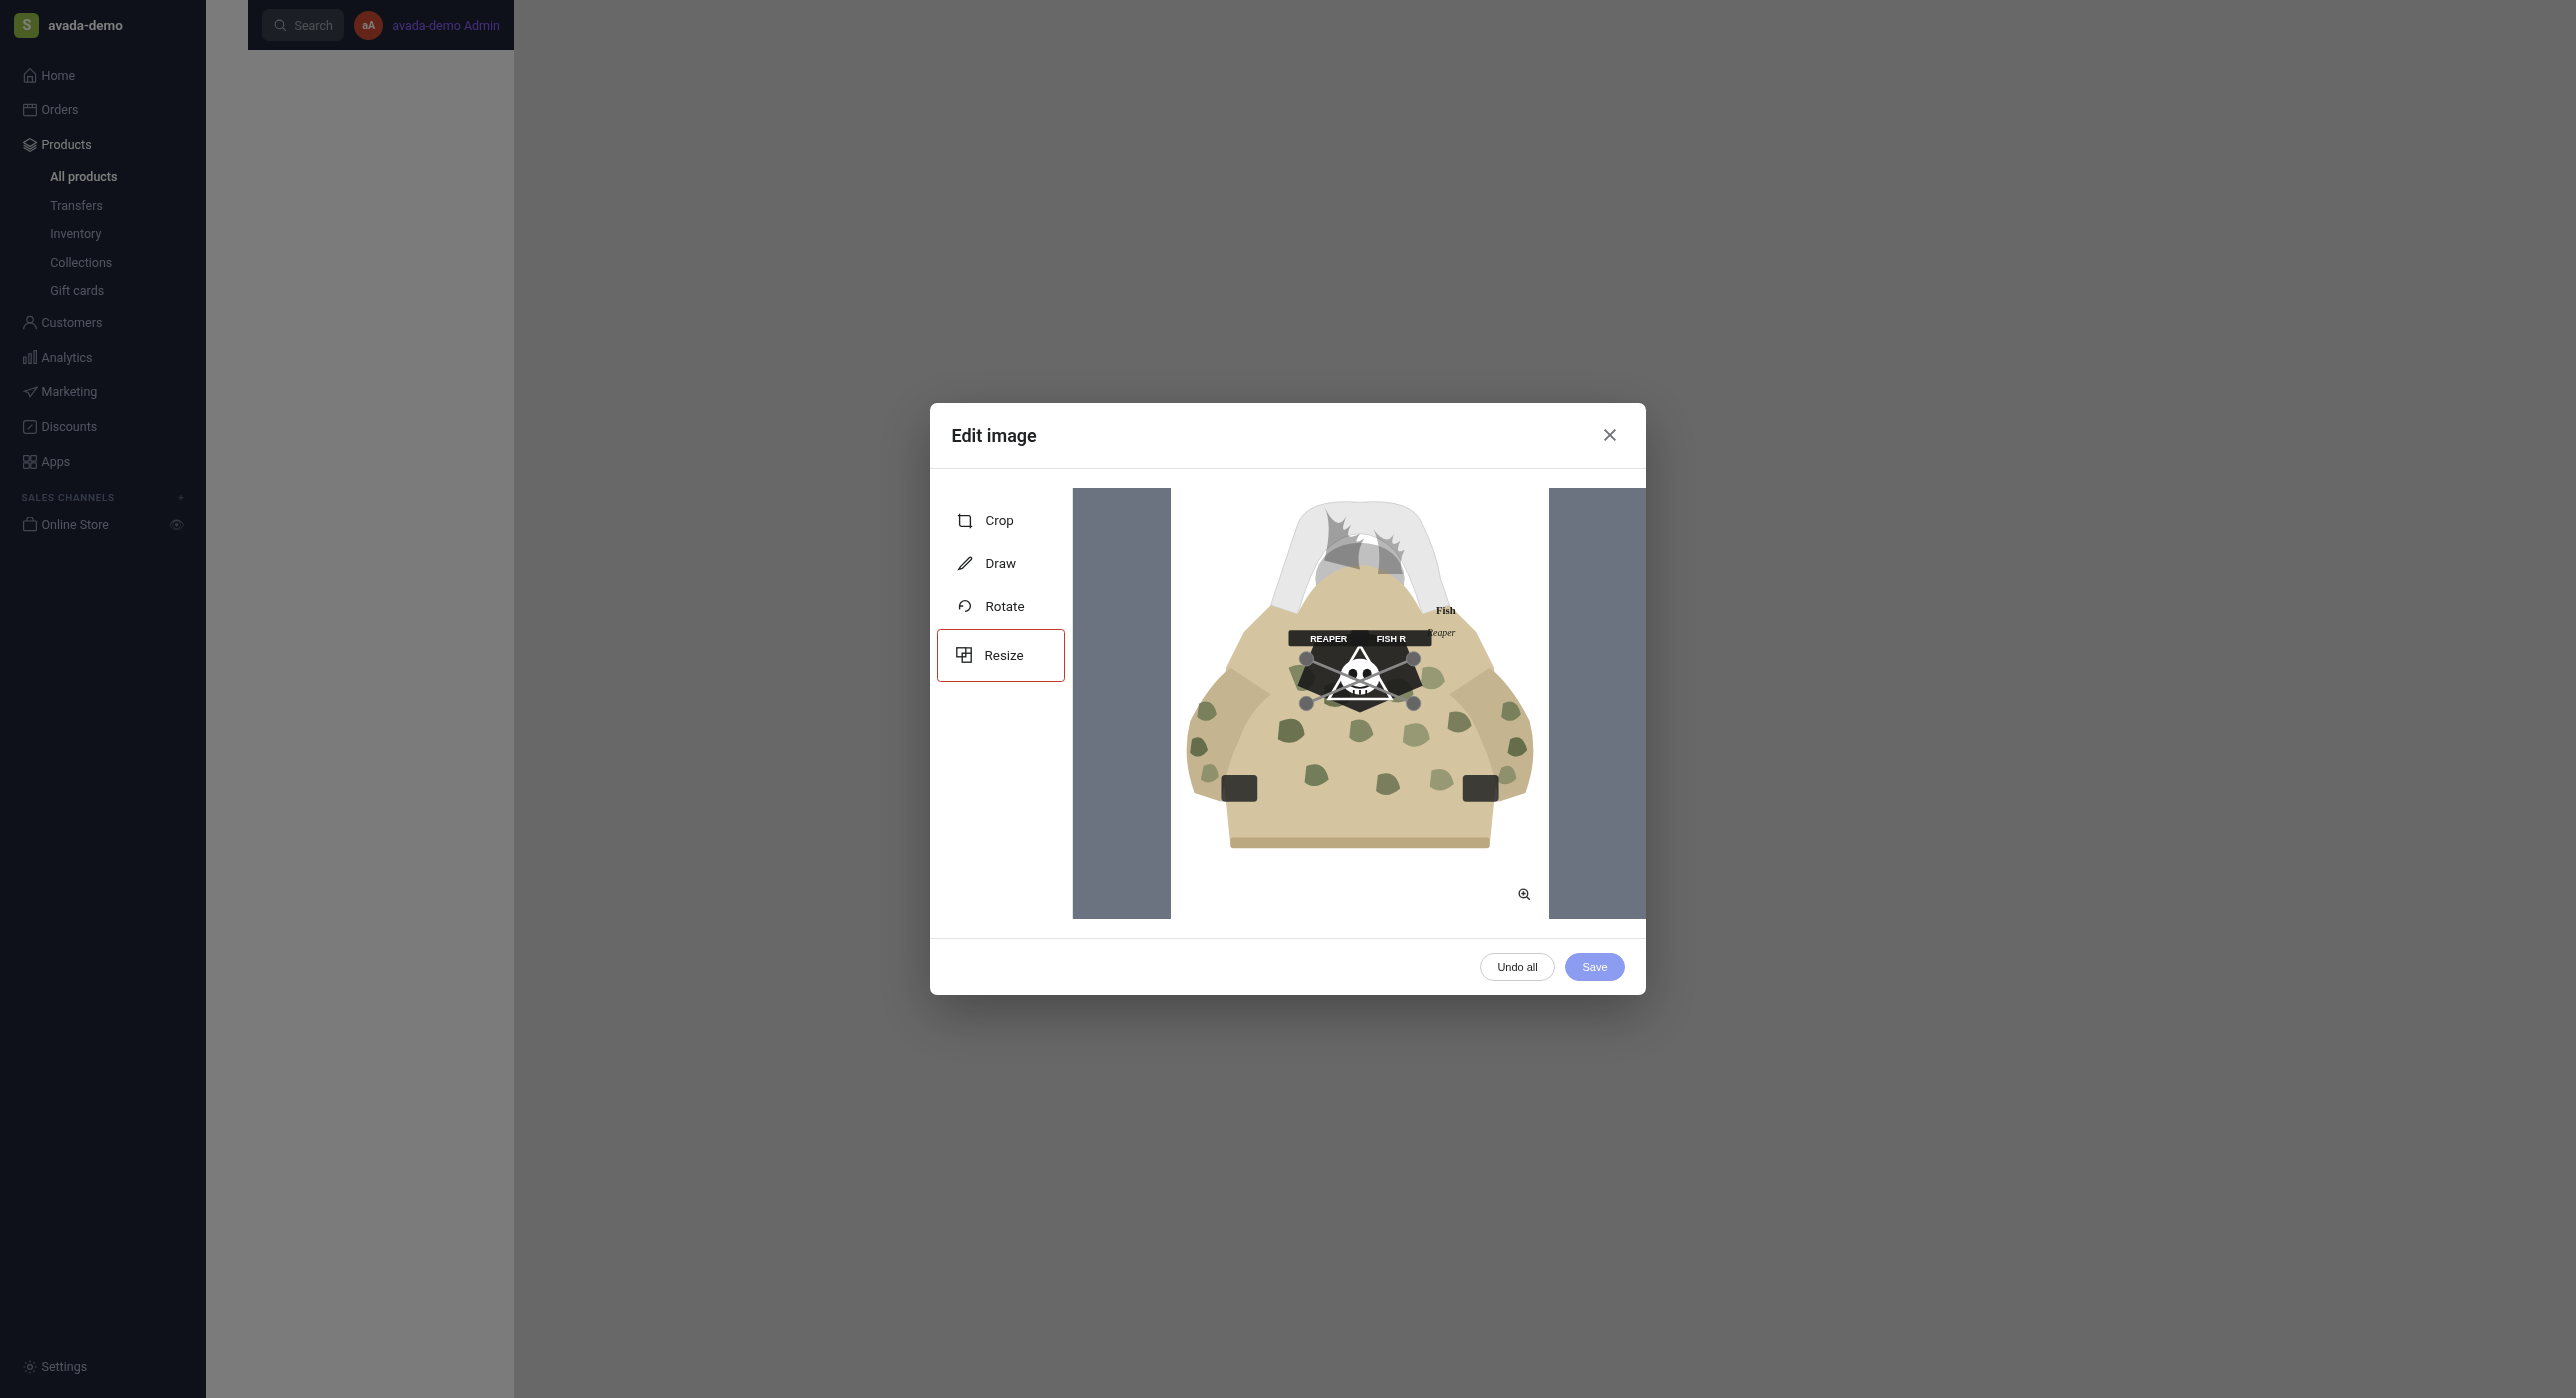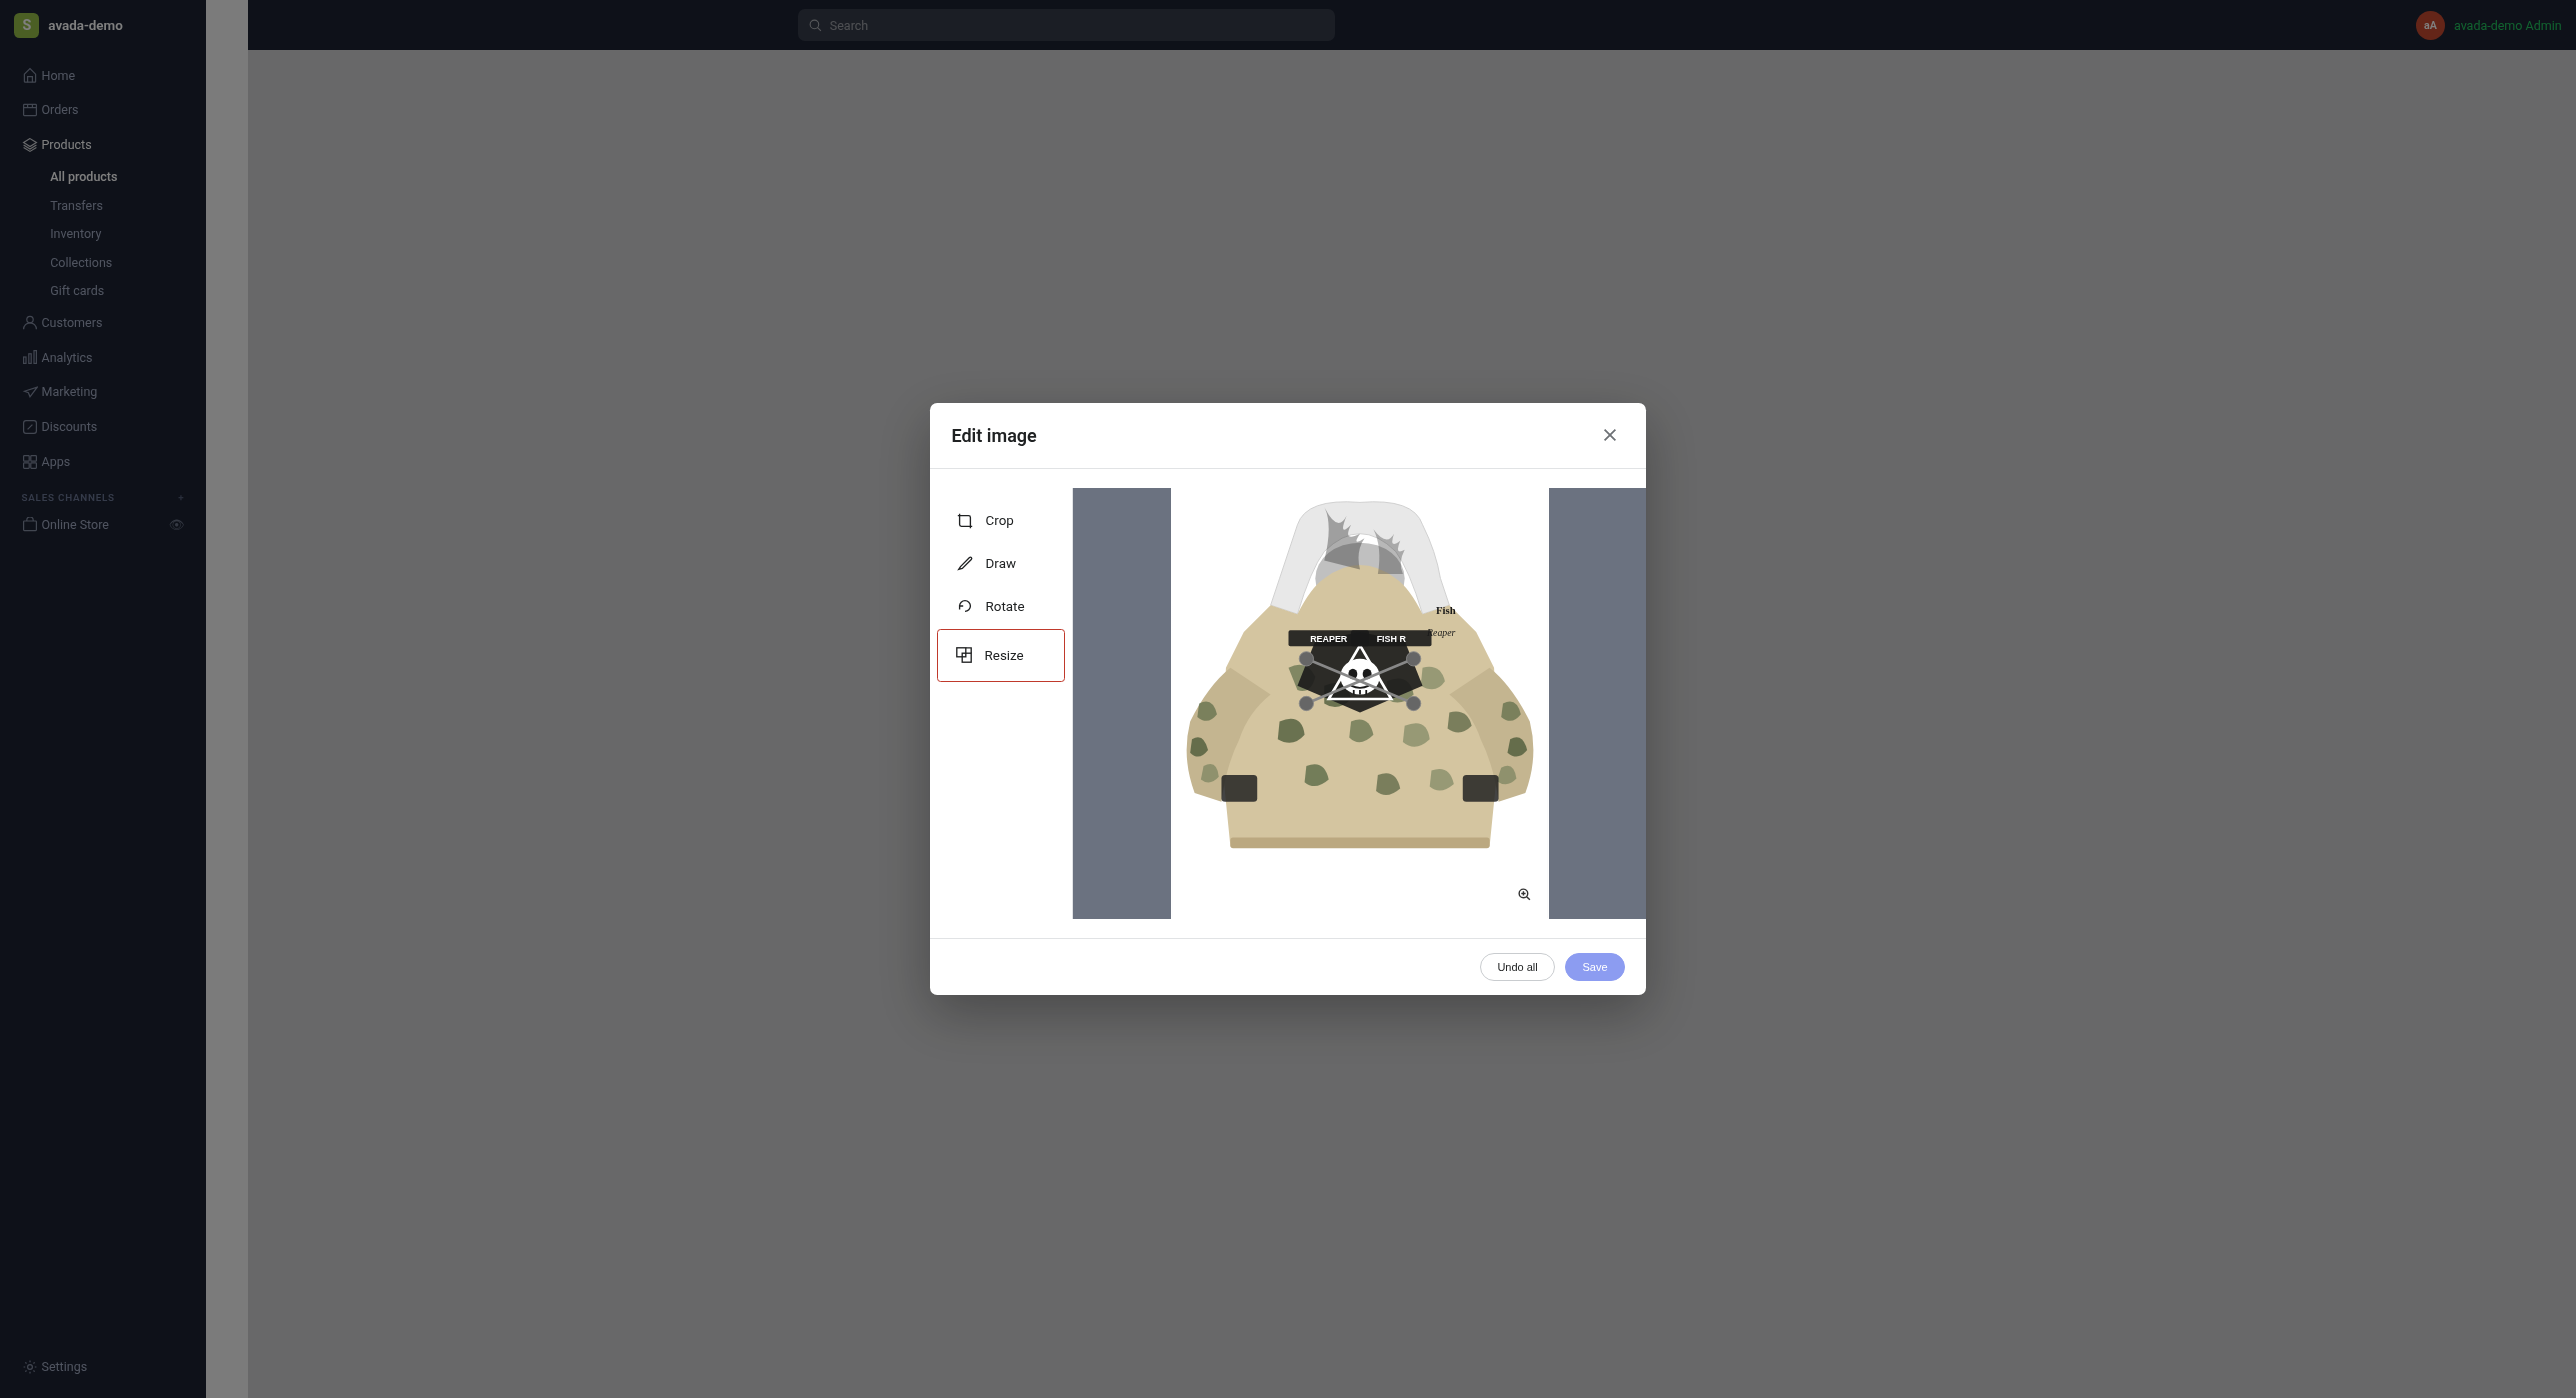--- a/index.html
+++ b/index.html
@@ -78,21 +78,21 @@
       display: flex;
       justify-content: space-between;
       align-items: center;
     }
     .sidebar-section-label .plus-icon { cursor: pointer; opacity: 0.7; }
 
     
     .main-content {
       flex: 1;
       display: flex;
-      flex-direction: column;
+      flex-direction: row;
       overflow: hidden;
       position: relative;
       margin-left: 42px;
     }
 
     
     .topbar {
       background: #1c2333;
       display: flex;
       align-items: center;
@@ -120,21 +120,21 @@
       background: #c84b31;
       border-radius: 50%;
       display: flex;
       align-items: center;
       justify-content: center;
       color: white;
       font-size: 10.7px;
       font-weight: 600;
       margin-left: auto;
     }
-    .user-name { color: #22c55e; font-size: 12.5px; text-align: right; }
+    .user-name { color: #8b5cf6; font-size: 12.5px; text-align: right; }
 
     
     .page-bg {
       flex: 1;
       background: #f6f6f7;
       overflow: auto;
       padding: 21.5px;
       filter: brightness(0.85);
     }
 

